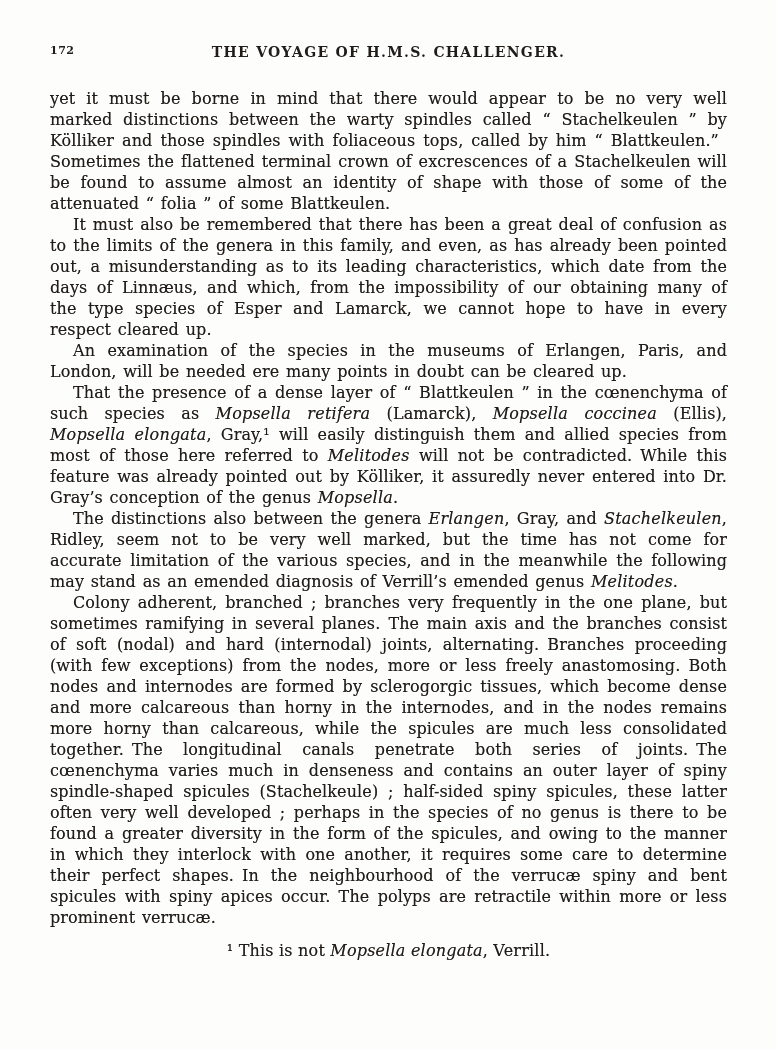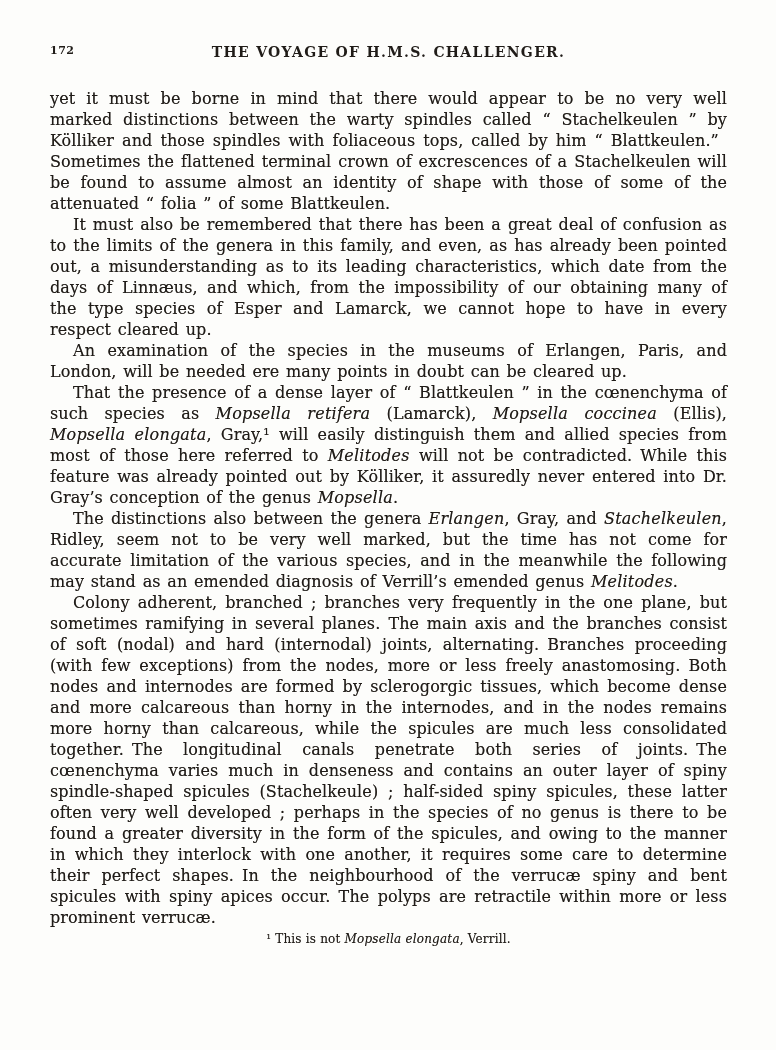--- a/index.html
+++ b/index.html
@@ -43,23 +43,23 @@
     letter-spacing: 0.1px;
     text-shadow: 0 0 0.4px rgba(30, 25, 20, 0.55);
   }
   .body-text p {
     margin: 0;
     text-indent: 23px;
   }
   .body-text p.no-indent { text-indent: 0; }
   .body-text i { letter-spacing: 0.2px; }
   .footnote {
-    margin-top: 4px;
+    margin-top: 13px;
     text-align: center;
-    font-size: 12px;
+    font-size: 16px;
     letter-spacing: 0.2px;
     text-shadow: 0 0 0.3px rgba(30, 25, 20, 0.5);
   }
 </style>
 </head>
 <body>
 
 <div class="page">
   <header class="page-header">
     <span class="page-number">172</span>

